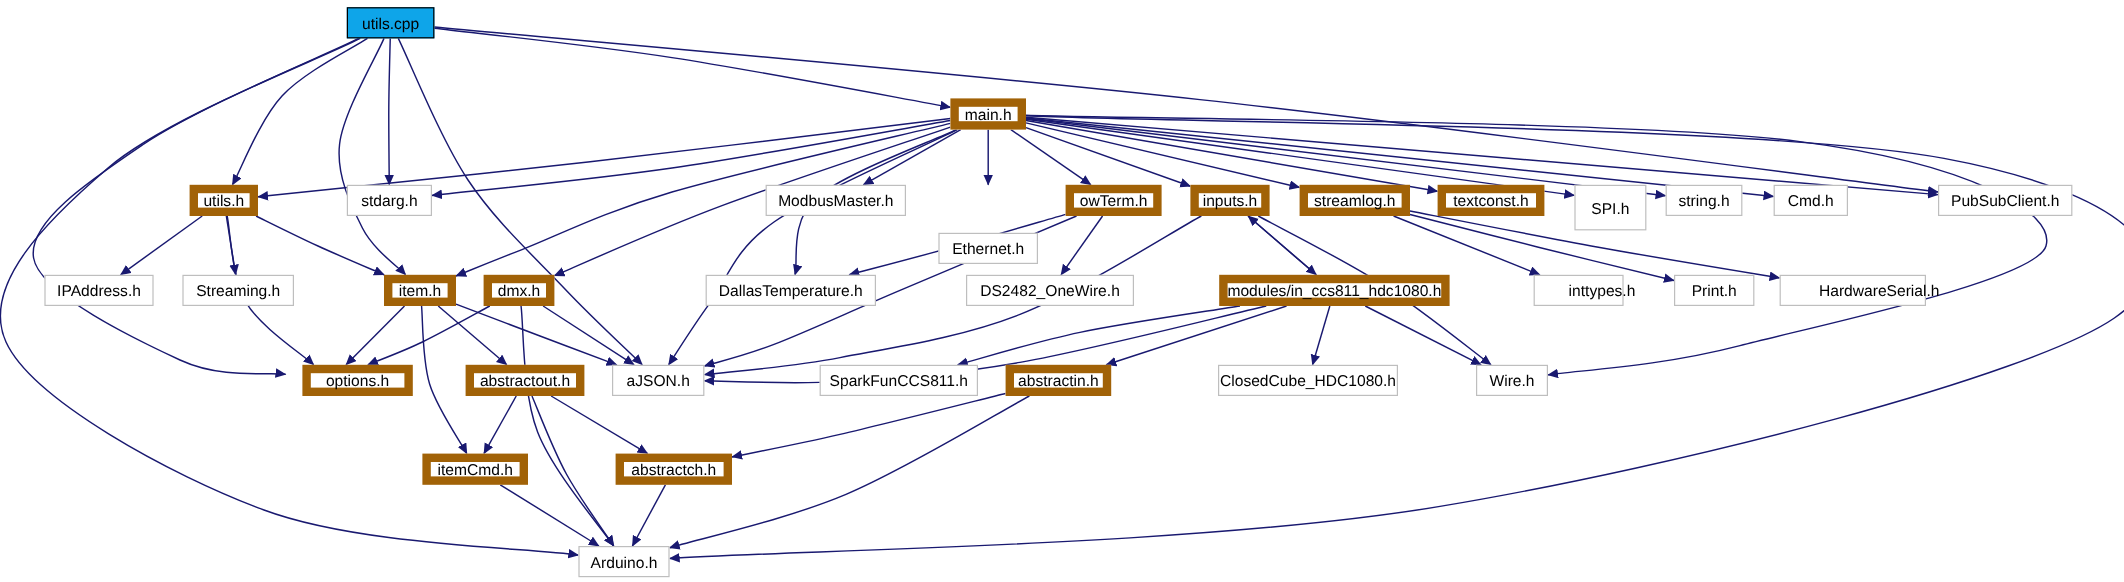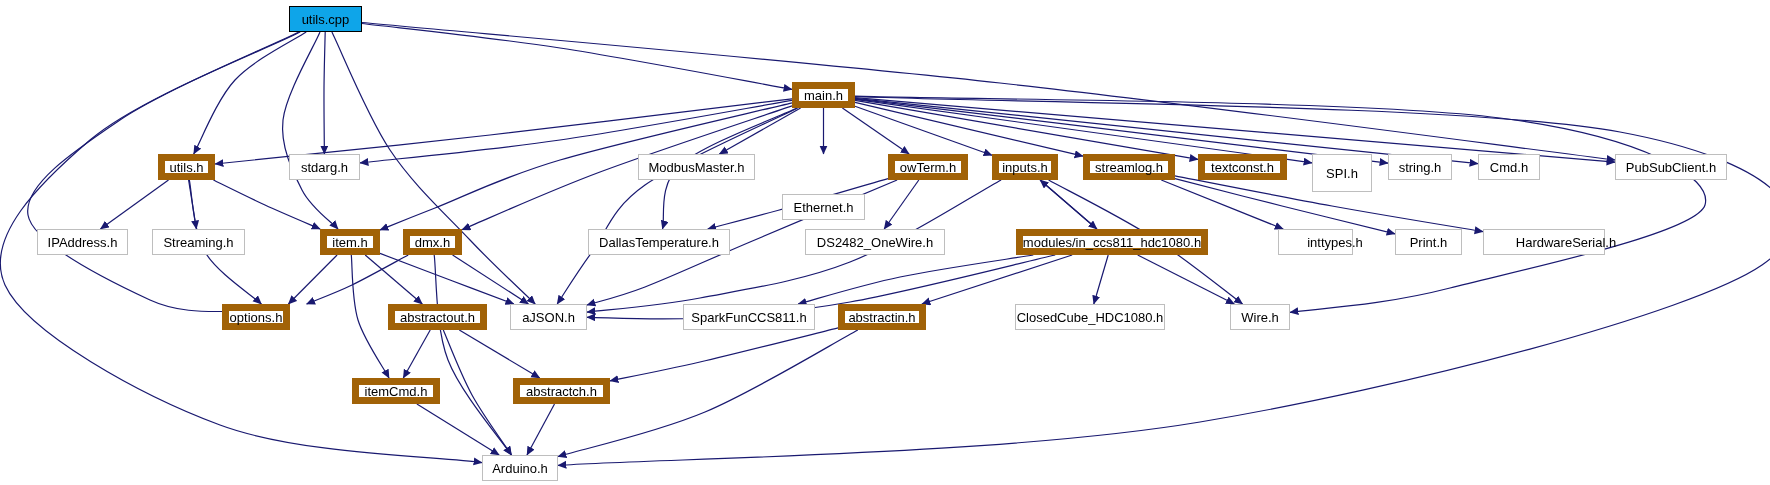--- a/index.html
+++ b/index.html
@@ -103,21 +103,21 @@
       <div class="node ext" style="left: 37px; top: 229px; width: 91px; height: 26px;">IPAddress.h</div>
       <div class="node ext" style="left: 152px; top: 229px; width: 93px; height: 26px;">Streaming.h</div>
       <div class="node doc" style="left: 320px; top: 229px; width: 60px; height: 26px;">item.h</div>
       <div class="node doc" style="left: 403px; top: 229px; width: 59px; height: 26px;">dmx.h</div>
       <div class="node ext" style="left: 588px; top: 229px; width: 142px; height: 26px;">DallasTemperature.h</div>
       <div class="node ext" style="left: 805px; top: 229px; width: 140px; height: 26px;">DS2482_OneWire.h</div>
       <div class="node doc" style="left: 1016px; top: 229px; width: 192px; height: 26px;">modules/in_ccs811_hdc1080.h</div>
       <div class="node ext" style="left: 1278px; top: 229px; width: 75px; height: 26px; padding-left: 39px;">inttypes.h</div>
       <div class="node ext" style="left: 1395px; top: 229px; width: 67px; height: 26px;">Print.h</div>
       <div class="node ext" style="left: 1483px; top: 229px; width: 122px; height: 26px; padding-left: 44px;">HardwareSerial.h</div>
-      <div class="node doc" style="left: 222px; top: 304px; width: 68px; height: 26px; text-align: center;">options.h</div>
+      <div class="node doc" style="left: 252px; top: 304px; width: 92px; height: 26px; text-align: center;">options.h</div>
       <div class="node doc" style="left: 388px; top: 304px; width: 99px; height: 26px;">abstractout.h</div>
       <div class="node ext" style="left: 510px; top: 304px; width: 77px; height: 26px;">aJSON.h</div>
       <div class="node ext" style="left: 683px; top: 304px; width: 132px; height: 26px;">SparkFunCCS811.h</div>
       <div class="node doc" style="left: 838px; top: 304px; width: 88px; height: 26px;">abstractin.h</div>
       <div class="node ext" style="left: 1015px; top: 304px; width: 150px; height: 26px;">ClosedCube_HDC1080.h</div>
       <div class="node ext" style="left: 1230px; top: 304px; width: 60px; height: 26px;">Wire.h</div>
       <div class="node doc" style="left: 352px; top: 378px; width: 88px; height: 26px;">itemCmd.h</div>
       <div class="node doc" style="left: 513px; top: 378px; width: 97px; height: 26px;">abstractch.h</div>
       <div class="node ext" style="left: 482px; top: 455px; width: 76px; height: 26px;">Arduino.h</div>
     </div>

